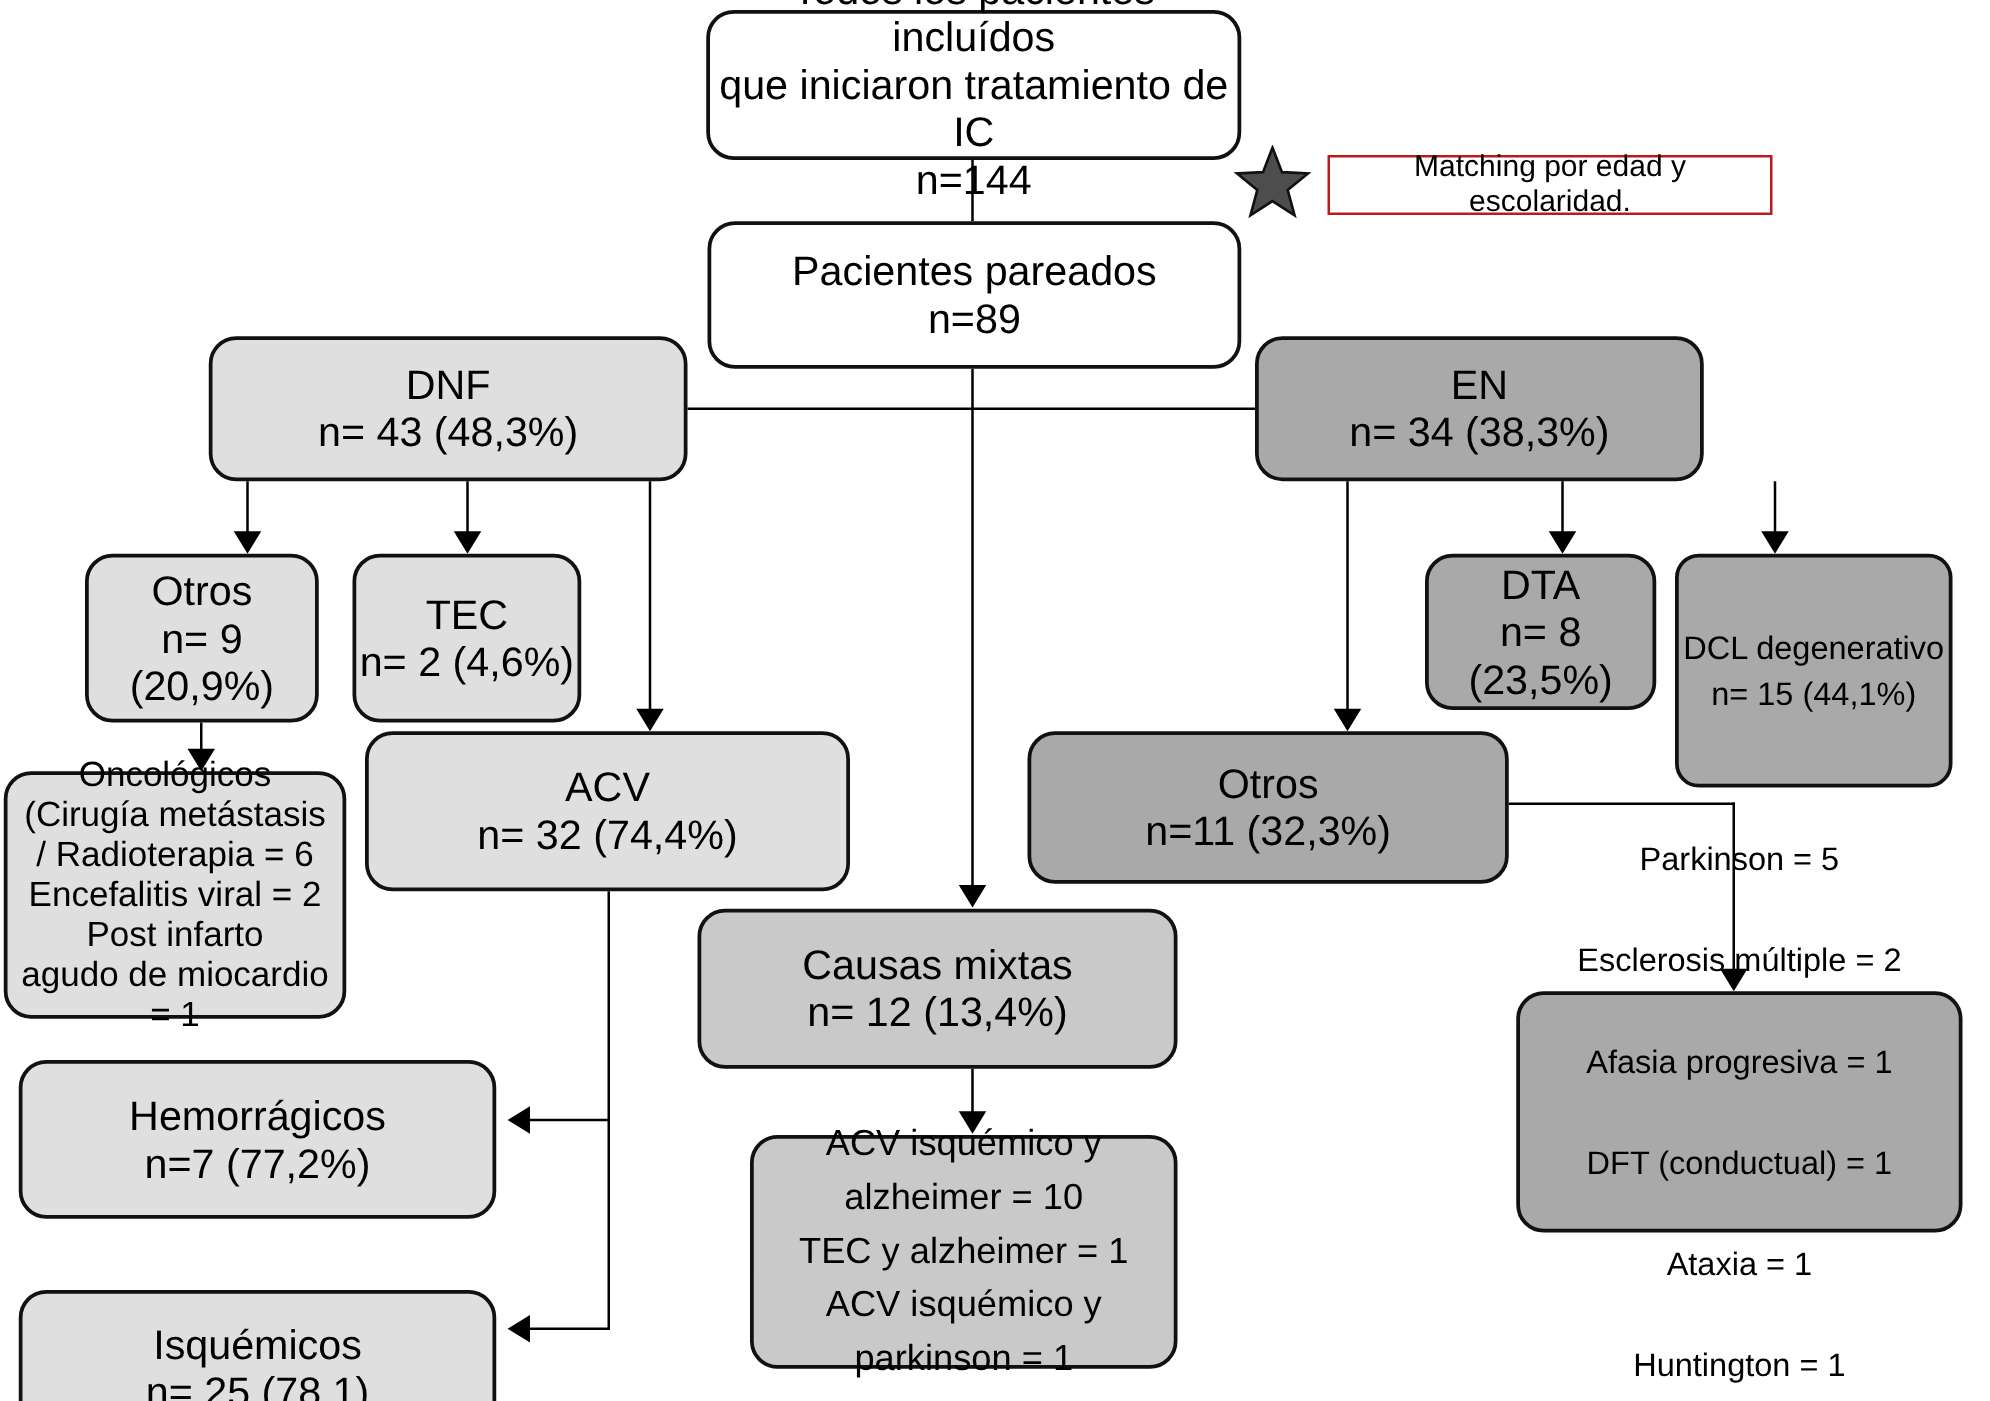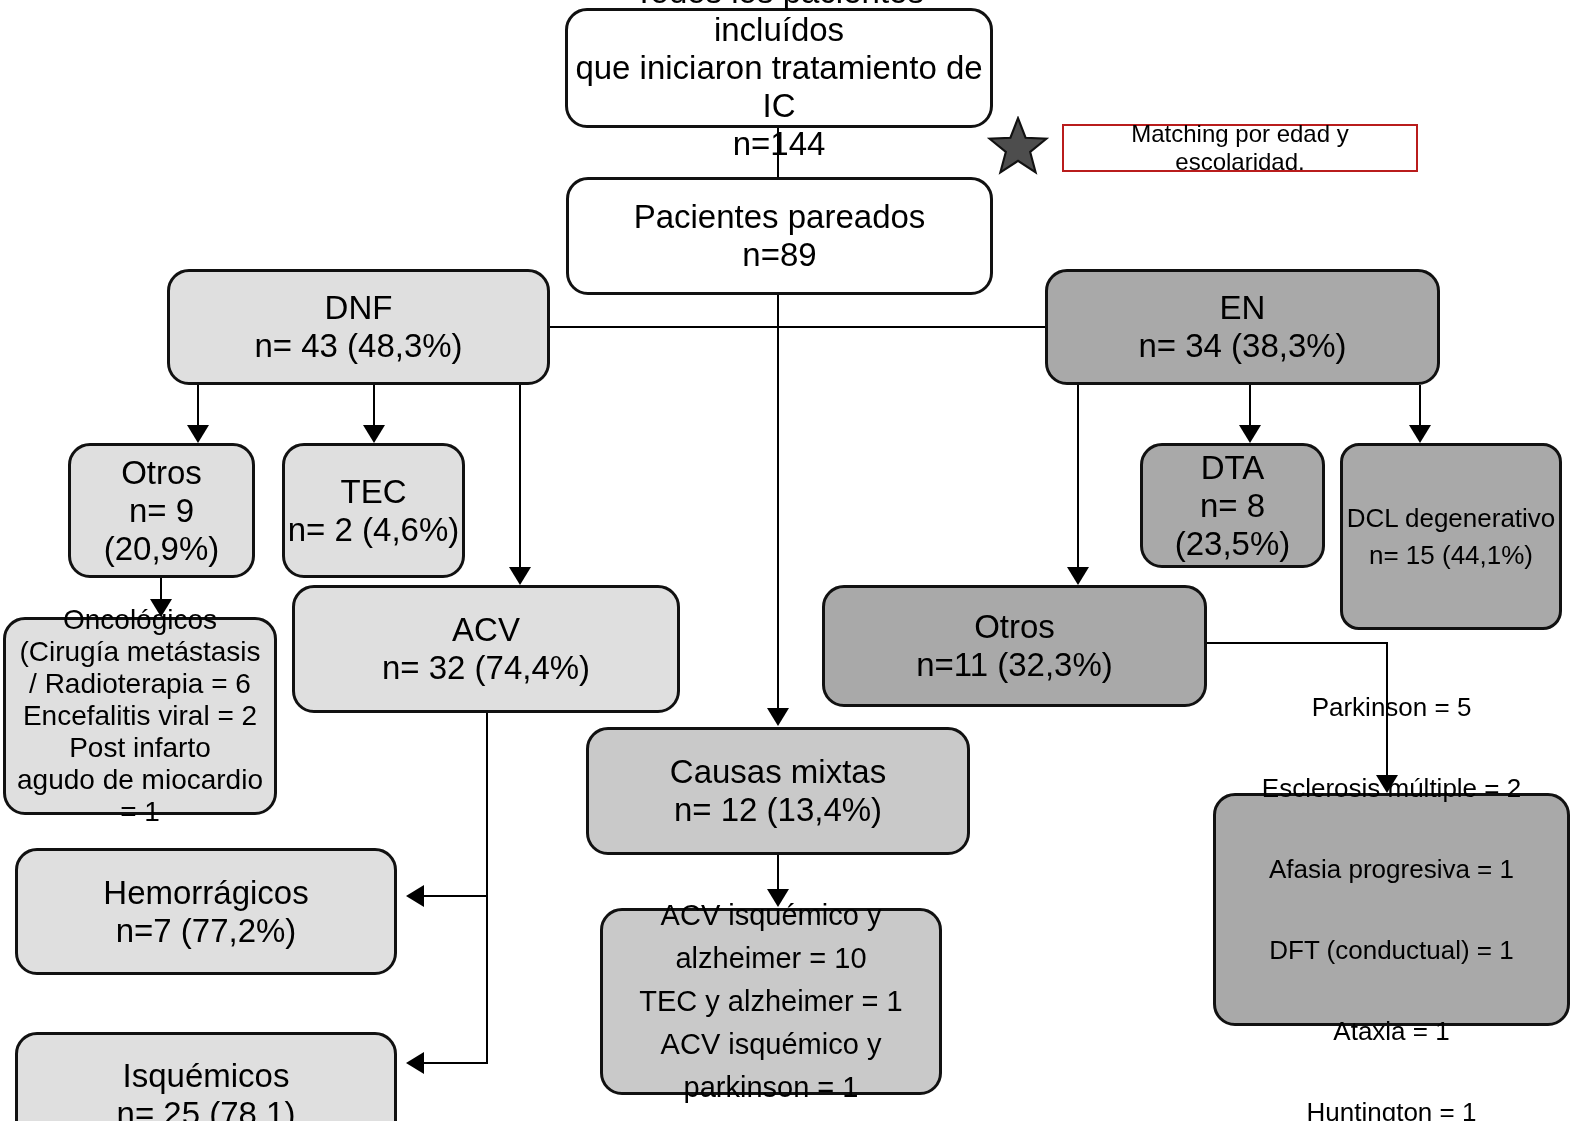--- a/index.html
+++ b/index.html
@@ -110,21 +110,21 @@
   <div class="box white t27" style="left:566px;top:177px;width:427px;height:118px;">
     <div class="bl">Pacientes pareados</div>
     <div class="bl">n=89</div>
   </div>
 
   <div class="box light t27" style="left:167px;top:269px;width:383px;height:116px;">
     <div class="bl">DNF</div>
     <div class="bl">n= 43 (48,3%)</div>
   </div>
 
-  <div class="box dark t27" style="left:1045px;top:269px;width:395px;height:116px;">
+  <div class="box dark t27" style="left:1004px;top:269px;width:359px;height:116px;">
     <div class="bl">EN</div>
     <div class="bl">n= 34 (38,3%)</div>
   </div>
 
   <div class="box light t27" style="left:68px;top:443px;width:187px;height:135px;">
     <div class="bl">Otros</div>
     <div class="bl">n= 9 (20,9%)</div>
   </div>
 
   <div class="box light t27" style="left:282px;top:443px;width:183px;height:135px;">
@@ -154,42 +154,42 @@
   <div class="box light t27" style="left:292px;top:585px;width:388px;height:128px;">
     <div class="bl">ACV</div>
     <div class="bl">n= 32 (74,4%)</div>
   </div>
 
   <div class="box dark t27" style="left:822px;top:585px;width:385px;height:122px;">
     <div class="bl">Otros</div>
     <div class="bl">n=11 (32,3%)</div>
   </div>
 
-  <div class="box medium t27" style="left:586px;top:727px;width:384px;height:128px;">
+  <div class="box medium t27" style="left:558px;top:727px;width:384px;height:128px;">
     <div class="bl">Causas mixtas</div>
     <div class="bl">n= 12 (13,4%)</div>
   </div>
 
   <div class="box light t27" style="left:15px;top:848px;width:382px;height:127px;">
     <div class="bl">Hemorrágicos</div>
     <div class="bl">n=7 (77,2%)</div>
   </div>
 
   <div class="box light t27" style="left:15px;top:1032px;width:382px;height:125px;">
     <div class="bl">Isquémicos</div>
     <div class="bl">n= 25 (78,1)</div>
   </div>
 
   <div class="box medium t23" style="left:600px;top:908px;width:342px;height:187px;">
     <div class="bl">ACV isquémico y alzheimer = 10</div>
     <div class="bl">TEC y alzheimer = 1</div>
     <div class="bl">ACV isquémico y parkinson = 1</div>
   </div>
 
-  <div class="box dark t26" style="left:1213px;top:793px;width:357px;height:233px;gap:44px;">
+  <div class="box dark t26" style="left:1213px;top:793px;width:357px;height:193px;gap:44px;">
     <div class="bl">Parkinson = 5</div>
     <div class="bl">Esclerosis múltiple = 2</div>
     <div class="bl">Afasia progresiva = 1</div>
     <div class="bl">DFT (conductual) = 1</div>
     <div class="bl">Ataxia = 1</div>
     <div class="bl">Huntington = 1</div>
   </div>
 
 </div>
 

